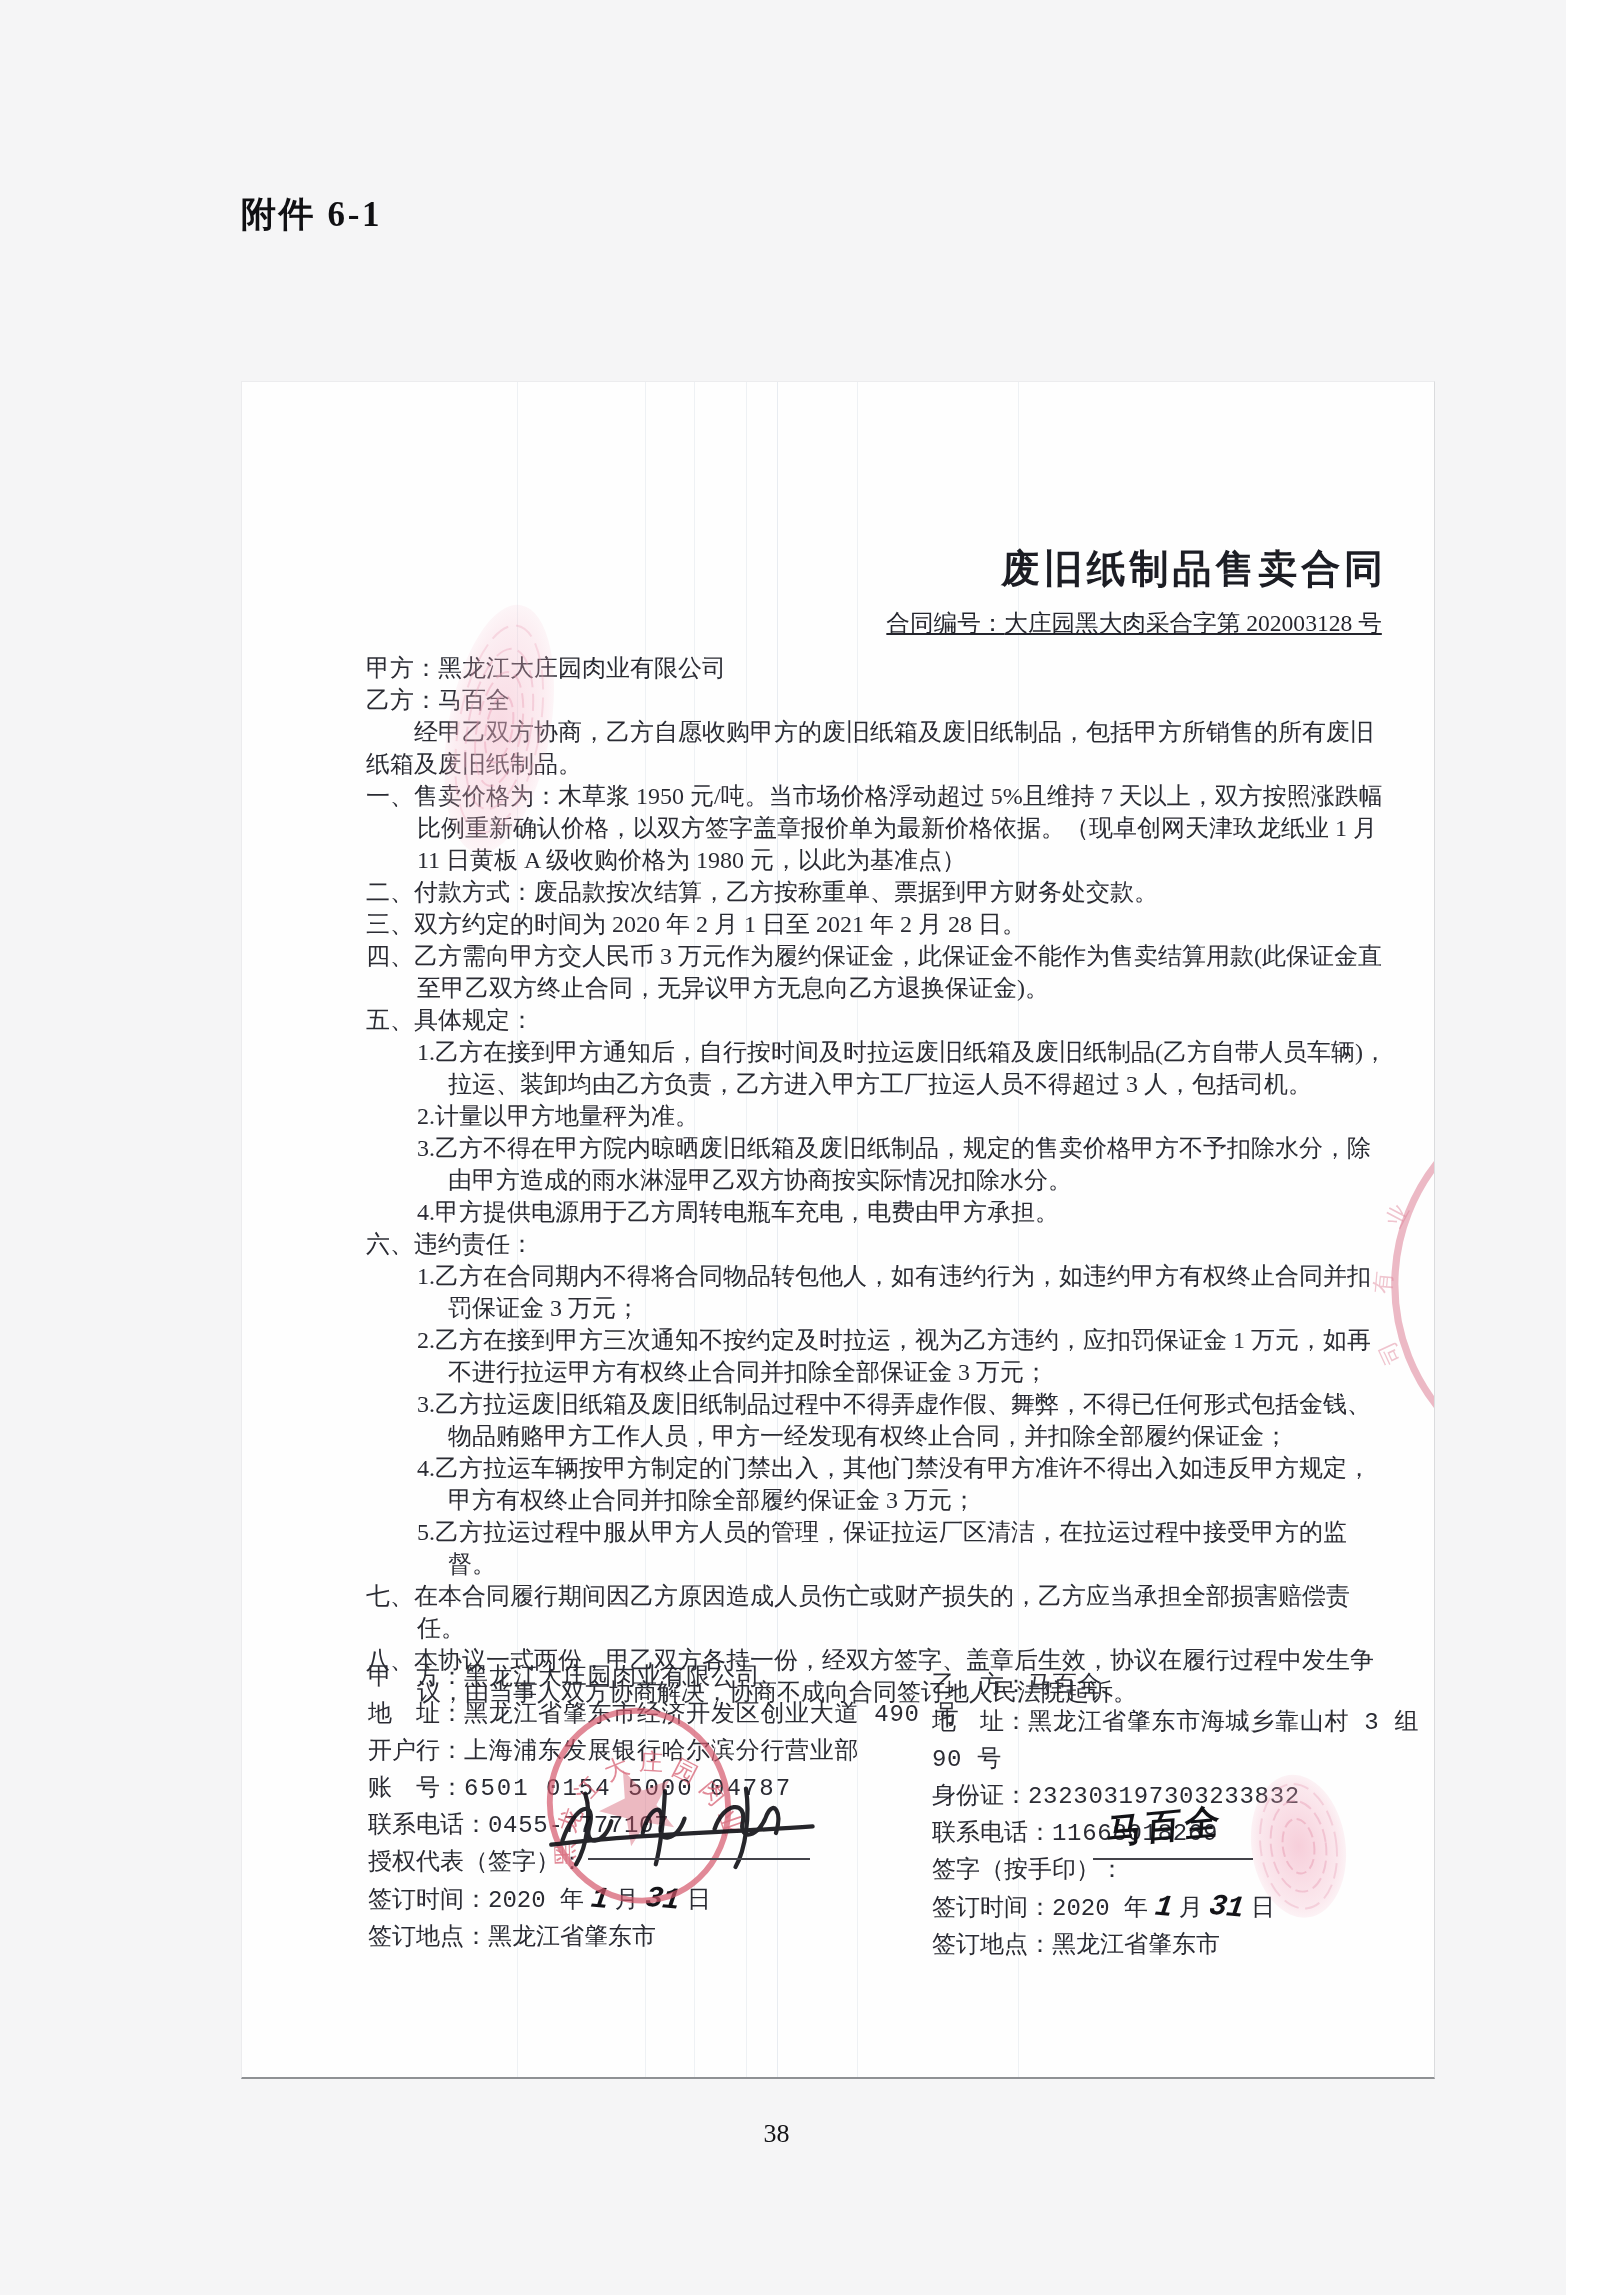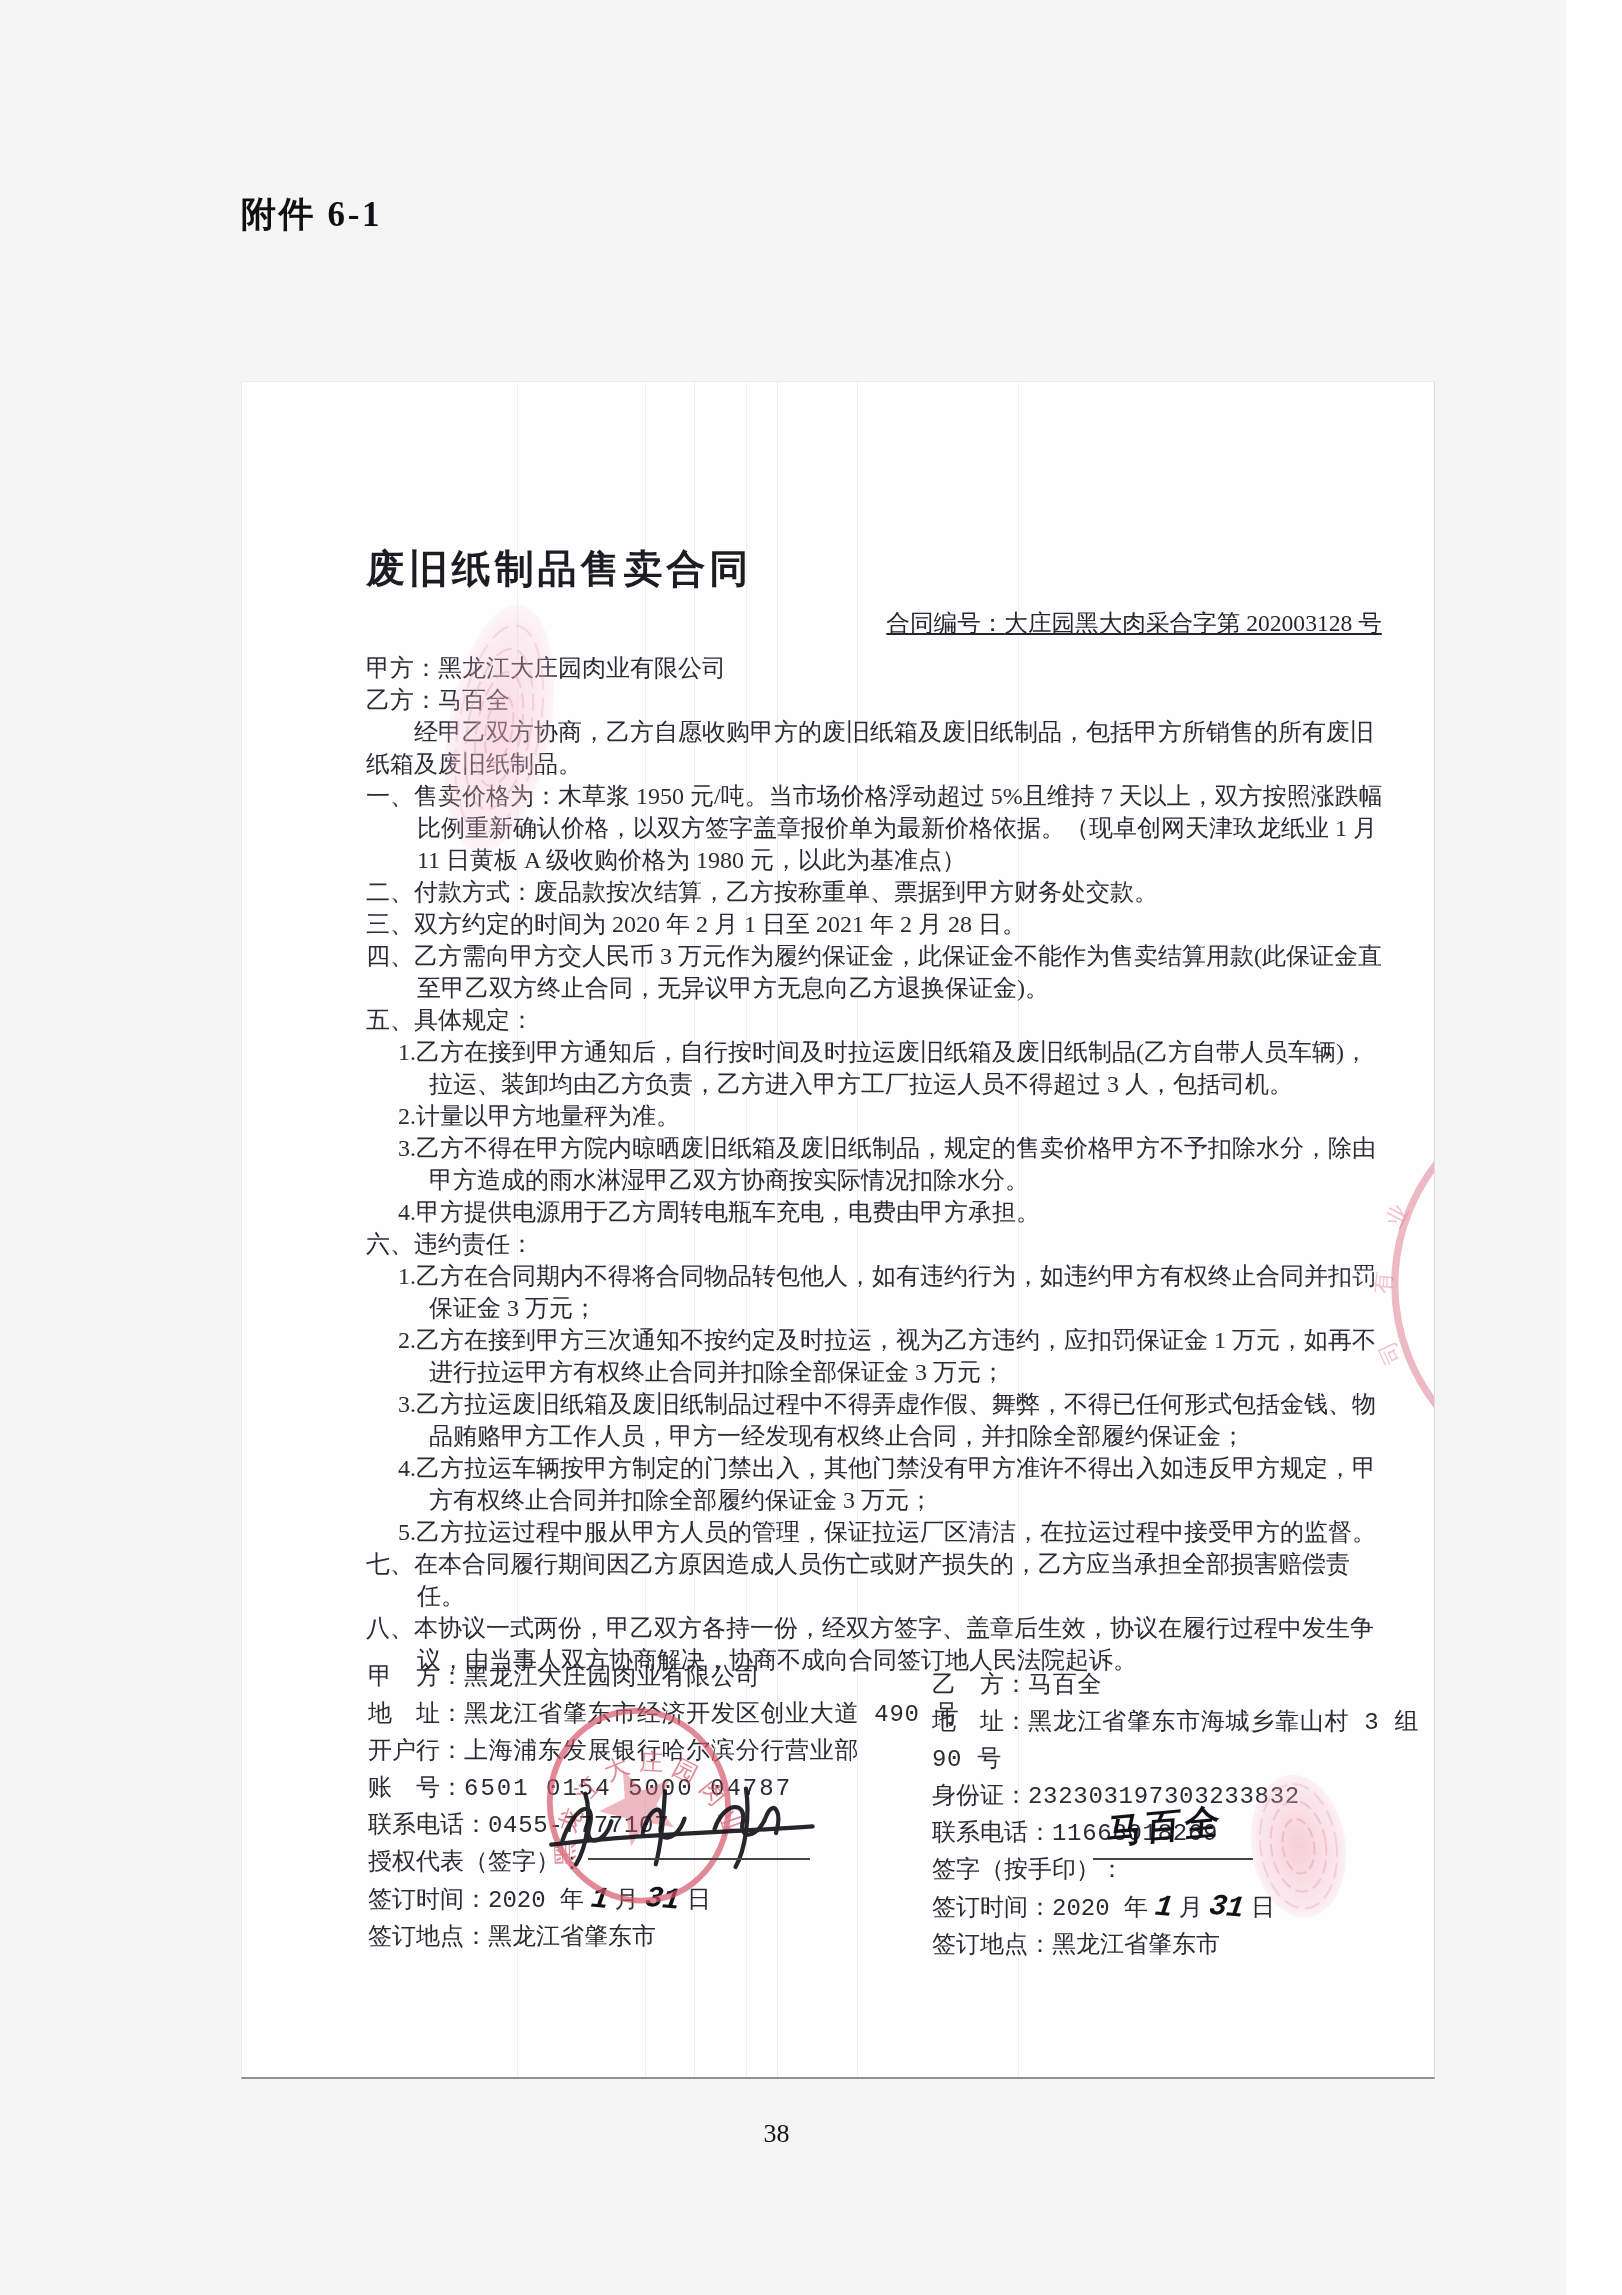--- a/index.html
+++ b/index.html
@@ -19,29 +19,29 @@
     background:#fefefe;
     border:0.7px solid #ececee;
     border-right:1.3px solid #dadbdd;
     border-bottom:2.6px solid #8f9194;
     overflow:hidden;
   }
   .vline{position:absolute; top:0; bottom:0; width:1.3px; background:rgba(100,125,160,.10);}
   
   .sheet-content{position:absolute; left:124px; top:160px; width:1021px; z-index:2;}
   .doc-title{
-    margin:0 0 10.5px 0; text-align:left;
+    margin:0 0 10.5px 0; text-align:right;
     font-size:39px; font-weight:600; letter-spacing:3.9px; color:#1c1d24;
   }
   .contract-no{ text-align:right; font-size:23.6px; margin:0 5.2px 13px 0; color:#24252d;text-decoration:underline;}
   .bodytext{font-size:24px; line-height:32px;}
   .pline{margin:0;}
   .intro{text-indent:48px;}
   .clause{padding-left:51px; text-indent:-51px;}
-  .sub{margin-left:32px; padding-left:31px; text-indent:-31px;}
+  .sub{margin-left:51px; padding-left:31px; text-indent:-31px;}
   
   .party-block{position:absolute; z-index:2; font-size:24px;}
   .party-a{left:126px; top:1277px; width:857px;}
   .party-b{left:690px; top:1277px; width:504px;margin-top:8px;}
   .prow{line-height:37px; min-height:37px;font-family:Liberation Mono, monospace;}
   .pvalue{letter-spacing:0.7px;}
   .hw{
     display:inline-block; margin:0 6.5px; font-size:29.4px; font-weight:600;
     color:#141418; transform:skewX(-14deg) rotate(5deg);
   }

